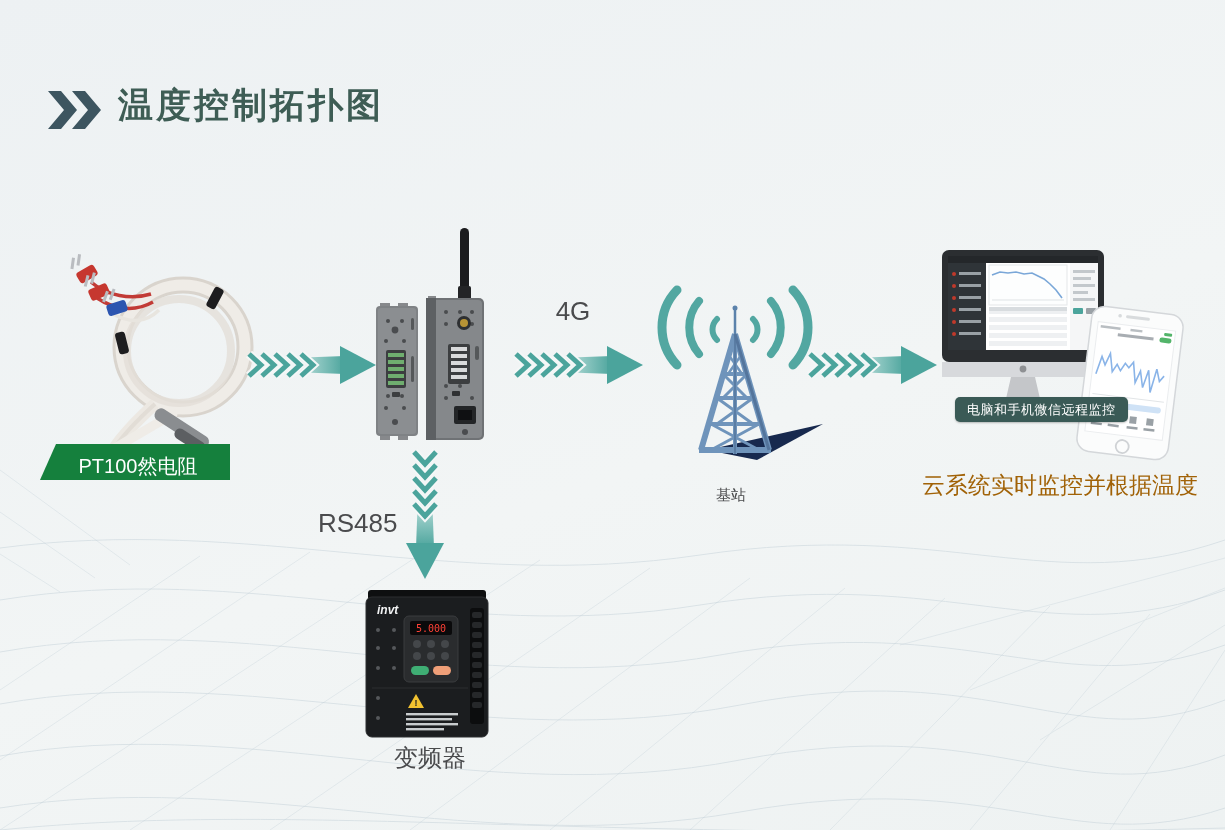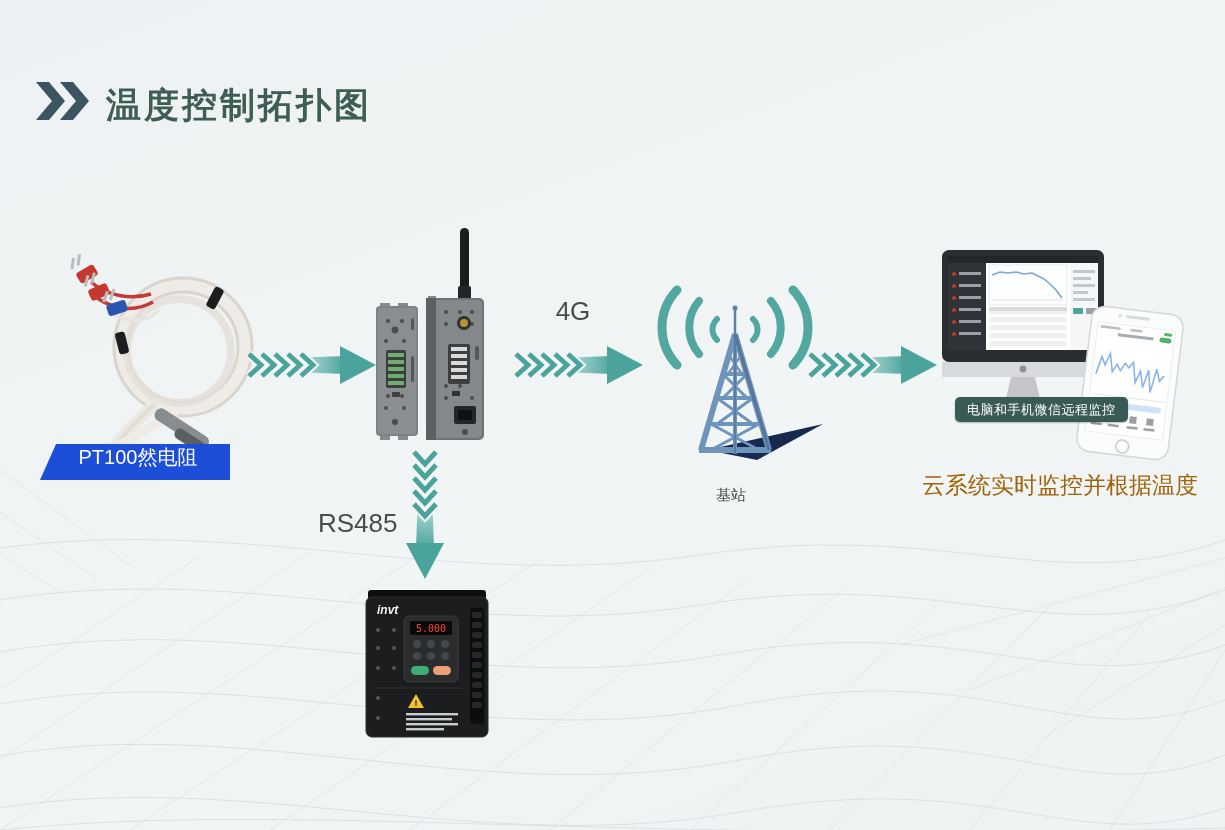--- a/index.html
+++ b/index.html
@@ -6,32 +6,32 @@
   body{
     width:1225px;height:830px;position:relative;overflow:hidden;
     background:linear-gradient(160deg,#edf1f3 0%,#f2f5f5 55%,#eef2f2 100%);
     font-family:"Liberation Sans","DejaVu Sans",sans-serif;
     color:#4a4b4d;
   }
   .stage{position:absolute;inset:0;}
   .mesh{position:absolute;left:0;top:0;width:1225px;height:830px;pointer-events:none;}
 
   
-  .title-row{position:absolute;left:36px;top:82px;display:flex;align-items:flex-start;gap:14px;}
+  .title-row{position:absolute;left:48px;top:82px;display:flex;align-items:flex-end;gap:14px;}
   .title-text{
     font-size:35px;font-weight:bold;color:#3e5d55;letter-spacing:3px;
   }
 
   
   .abs{position:absolute;}
 
   
   .flag-label{
     position:absolute;left:40px;top:444px;height:36px;min-width:156px;
-    background:#1d4ed8;color:#fff;display:flex;align-items:flex-start;justify-content:center;
+    background:#15803d;color:#fff;display:flex;align-items:flex-end;justify-content:center;
     font-size:20px;padding:0 14px 0 20px;
     clip-path:polygon(16px 0,100% 0,100% 100%,0 100%);
   }
 
   
   .caption{position:absolute;color:#4a4b4d;}
   .cap-4g{left:538px;top:296px;font-size:26px;width:70px;text-align:center;}
   .cap-rs485{left:318px;top:492px;font-size:26px;margin-top:16px;}
   .cap-base{left:690px;top:486px;font-size:15px;width:82px;text-align:center;}
   .cap-inverter{left:360px;top:742px;font-size:24px;width:140px;text-align:center;}
@@ -486,14 +486,15 @@
     <line x1="8" y1="98" x2="104" y2="98" stroke="#2c2e30"></line>
     <polygon points="52,104 60,118 44,118" fill="#f2c230"></polygon>
     <text x="52" y="116" text-anchor="middle" font-size="9" fill="#1b1d1f" font-weight="bold">!</text>
     <g fill="#c9ccce">
       <rect x="42" y="123" width="52" height="2.4"></rect>
         <rect x="42" y="128" width="46" height="2.4"></rect>
       <rect x="42" y="133" width="52" height="2.4"></rect>
         <rect x="42" y="138" width="38" height="2.4"></rect>
     </g>
   </svg>
+  <div class="caption cap-inverter">变频器</div>
 
 </div>
 
 </body></html>

